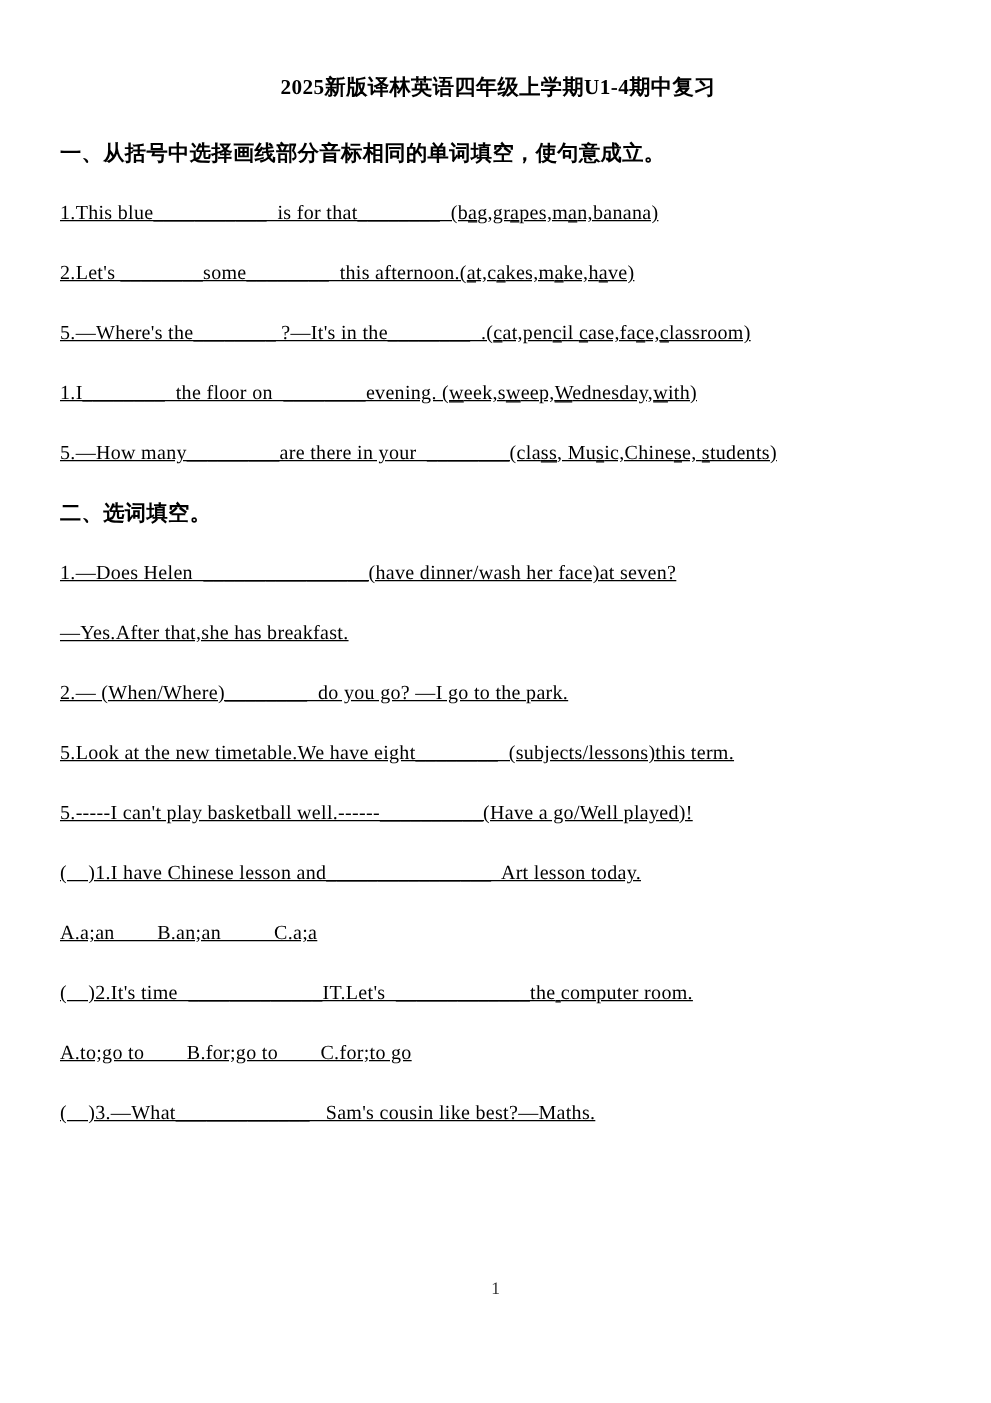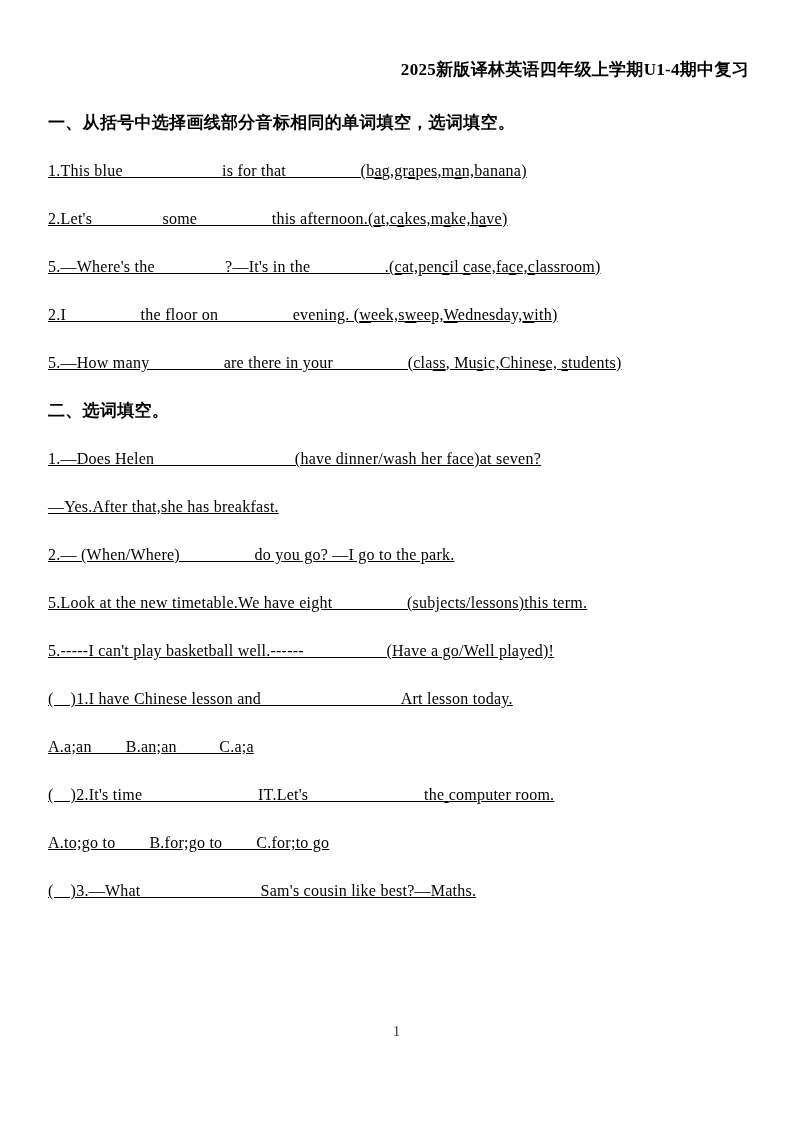--- a/index.html
+++ b/index.html
@@ -13,21 +13,21 @@
     height: 1122px;
     box-sizing: border-box;
     background: #ffffff;
     color: #000000;
     font-family: "Liberation Serif", "DejaVu Serif", serif;
     padding: 58px 44px 0 48px;
     overflow: hidden;
   }
   .doc-title {
     margin: 0 0 30px 0;
-    text-align: right;
+    text-align: center;
     font-size: 17px;
     font-weight: bold;
     line-height: 24px;
     letter-spacing: 0.3px;
     white-space: pre-wrap;
   }
   .sec-heading {
     margin: 0 0 26px 0;
     font-size: 17px;
     font-weight: bold;
@@ -58,26 +58,26 @@
   }
 </style>
 </head>
 <body>
 
 <div class="page">
 
   <p class="doc-title">2025新版译林英语四年级上学期U1-4期中复习</p>
 
   <section>
-    <p class="sec-heading">一、从括号中选择画线部分音标相同的单词填空，选词填空。</p>
+    <p class="sec-heading">一、从括号中选择画线部分音标相同的单词填空，使句意成立。</p>
     <div>
         <p class="line"><span>1.This blue___________  is for that________  (b</span><span class="u">a</span><span>g,gr</span><span class="u">a</span><span>pes,m</span><span class="u">a</span><span>n,banana)</span></p>
         <p class="line"><span>2.Let's ________some________  this afternoon.(</span><span class="u">a</span><span>t,c</span><span class="u">a</span><span>kes,m</span><span class="u">a</span><span>ke,h</span><span class="u">a</span><span>ve)</span></p>
         <p class="line"><span>5.—Where's the________ ?—It's in the________  .(</span><span class="u">c</span><span>at,pen</span><span class="u">c</span><span>il </span><span class="u">c</span><span>ase,fa</span><span class="u">c</span><span>e,</span><span class="u">c</span><span>lassroom)</span></p>
-        <p class="line"><span>2.I________  the floor on  ________evening. (</span><span class="u">w</span><span>eek,s</span><span class="u">w</span><span>eep,</span><span class="u">W</span><span>ednesday,</span><span class="u">w</span><span>ith)</span></p>
+        <p class="line"><span>1.I________  the floor on  ________evening. (</span><span class="u">w</span><span>eek,s</span><span class="u">w</span><span>eep,</span><span class="u">W</span><span>ednesday,</span><span class="u">w</span><span>ith)</span></p>
         <p class="line"><span>5.—How many_________are there in your  ________(cla</span><span class="u">ss</span><span>, Mu</span><span class="u">s</span><span>ic,Chine</span><span class="u">s</span><span>e, </span><span class="u">s</span><span>tudents)</span></p>
       </div>
   </section>
 
   <section>
     <p class="sec-heading">二、选词填空。</p>
     <div>
         <p class="line"><span>1.—Does Helen  ________________(have dinner/wash her face)at seven?</span></p>
         <p class="line"><span>—Yes.After that,she has breakfast.</span></p>
         <p class="line"><span>2.— (When/Where)________  do you go? —I go to the park.</span></p>

